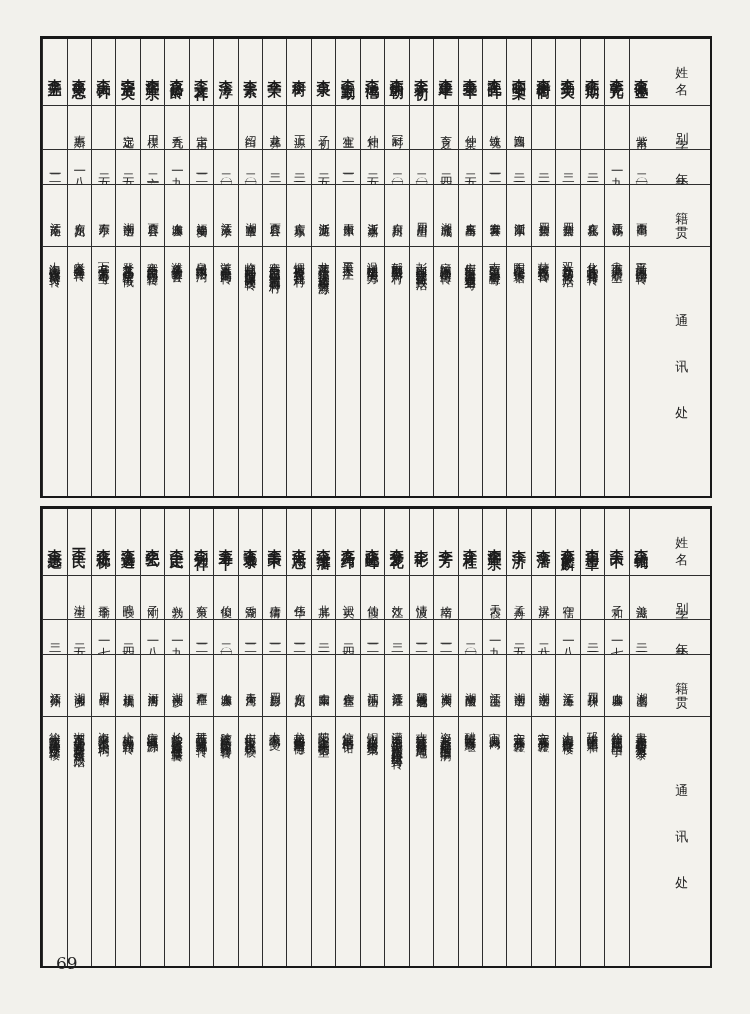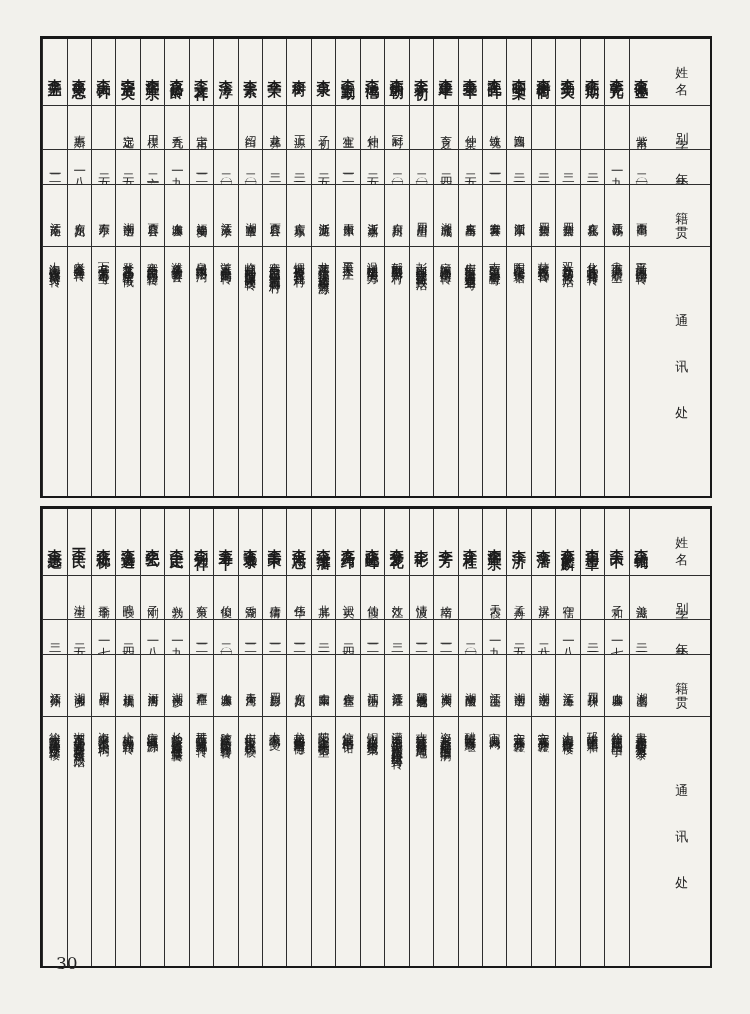--- a/index.html
+++ b/index.html
@@ -1005,14 +1005,14 @@
     </div>
     <div class="cell c-native">
       <span class="vtxt">江苏徐州</span>
     </div>
     <div class="cell c-contact">
       <span class="vtxt">徐州东陇海路大许站交李楼</span>
     </div>
   </div>
 </div>
 
-  <div class="page-number">30</div>
+  <div class="page-number">69</div>
 </div>
 
 </body></html>

